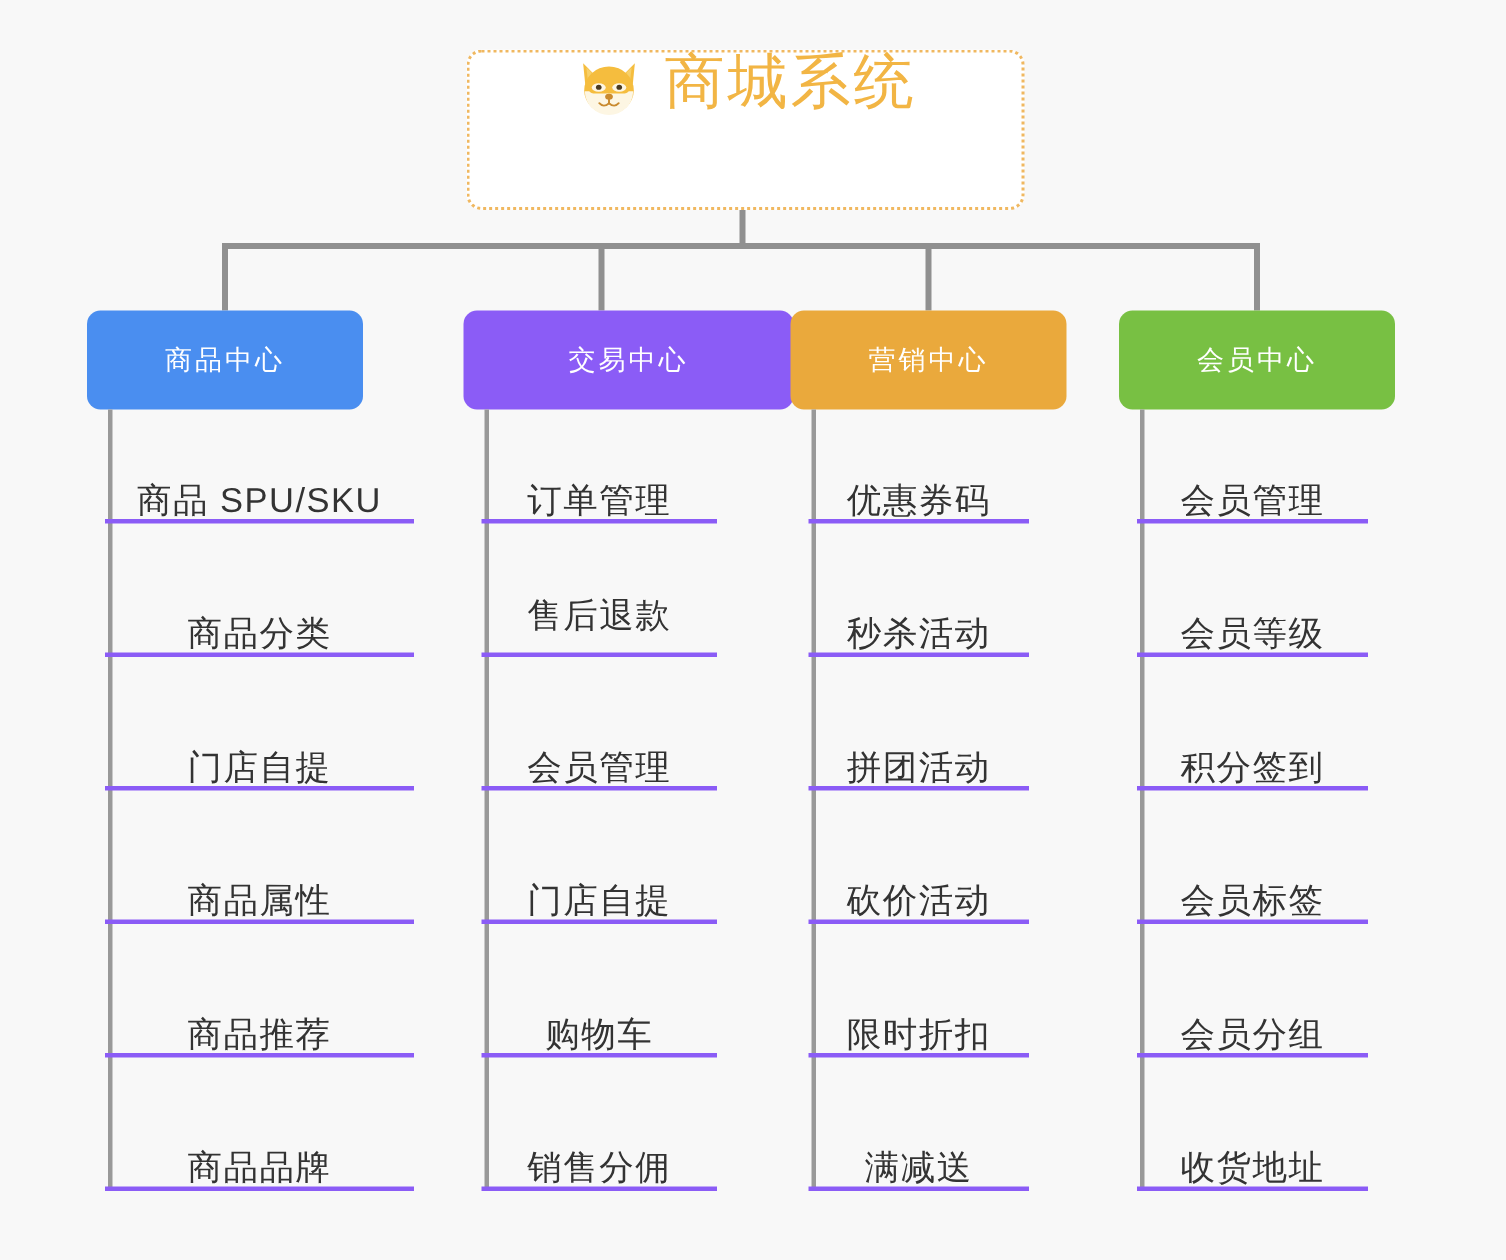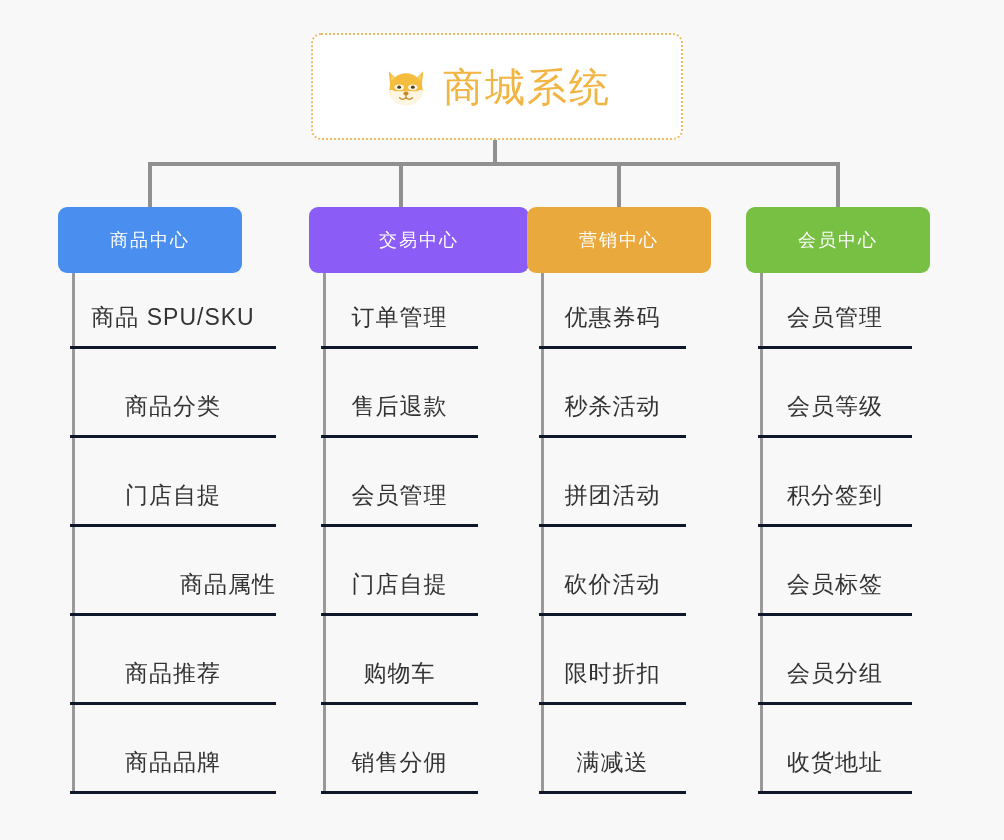--- a/index.html
+++ b/index.html
@@ -24,21 +24,21 @@
     position: absolute;
     left: 311px;
     top: 33px;
     width: 372px;
     height: 107px;
     box-sizing: border-box;
     background: #ffffff;
     border: 2px dotted #f0b860;
     border-radius: 10px;
     display: flex;
-    align-items: center;
+    align-items: flex-start;
     justify-content: center;
     gap: 14px;
   }
   .root-icon {
     width: 46px;
     height: 46px;
     flex: 0 0 auto;
     display: block;
   }
   .root-title {
@@ -79,25 +79,25 @@
   .branch-spine {
     position: absolute;
     left: 0;
     top: 0;
     width: 3px;
     background: #999999;
   }
   .leaf {
     position: absolute;
     box-sizing: border-box;
-    border-bottom: 3px solid #0f172a;
+    border-bottom: 3px solid #8b5cf6;
     display: flex;
     align-items: flex-end;
     justify-content: center;
-    padding-bottom: 16px;
+    padding-bottom: 0;
   }
   .leaf-label {
     font-size: 23px;
     color: #333333;
     letter-spacing: 1px;
     white-space: nowrap;
     line-height: 1.15;
   }
 </style>
 </head>
@@ -143,39 +143,39 @@
         <div class="branch-spine" style="left: 72px; top: 273px; height: 521px;"></div>
         <div class="leaf" style="left: 70px; top: 296px; width: 206px; height: 53px;">
           <span class="leaf-label">商品 SPU/SKU</span>
         </div>
         <div class="leaf" style="left: 70px; top: 385px; width: 206px; height: 53px;">
           <span class="leaf-label">商品分类</span>
         </div>
         <div class="leaf" style="left: 70px; top: 474px; width: 206px; height: 53px;">
           <span class="leaf-label">门店自提</span>
         </div>
-        <div class="leaf" style="left: 70px; top: 563px; width: 206px; height: 53px; justify-content: flex-end;">
+        <div class="leaf" style="left: 70px; top: 563px; width: 206px; height: 53px;">
           <span class="leaf-label">商品属性</span>
         </div>
         <div class="leaf" style="left: 70px; top: 652px; width: 206px; height: 53px;">
           <span class="leaf-label">商品推荐</span>
         </div>
         <div class="leaf" style="left: 70px; top: 741px; width: 206px; height: 53px;">
           <span class="leaf-label">商品品牌</span>
         </div>
       </div>
       <div class="cat-box" style="left: 309px; top: 207px; width: 220px; background: #8b5cf6;">
         <span>交易中心</span>
       </div>
       <div class="branch" style="left: 0px; top: 0px;">
         <div class="branch-spine" style="left: 323px; top: 273px; height: 521px;"></div>
         <div class="leaf" style="left: 321px; top: 296px; width: 157px; height: 53px;">
           <span class="leaf-label">订单管理</span>
         </div>
-        <div class="leaf" style="left: 321px; top: 385px; width: 157px; height: 53px;">
+        <div class="leaf" style="left: 321px; top: 385px; width: 157px; height: 53px; align-items: center;">
           <span class="leaf-label">售后退款</span>
         </div>
         <div class="leaf" style="left: 321px; top: 474px; width: 157px; height: 53px;">
           <span class="leaf-label">会员管理</span>
         </div>
         <div class="leaf" style="left: 321px; top: 563px; width: 157px; height: 53px;">
           <span class="leaf-label">门店自提</span>
         </div>
         <div class="leaf" style="left: 321px; top: 652px; width: 157px; height: 53px;">
           <span class="leaf-label">购物车</span>

